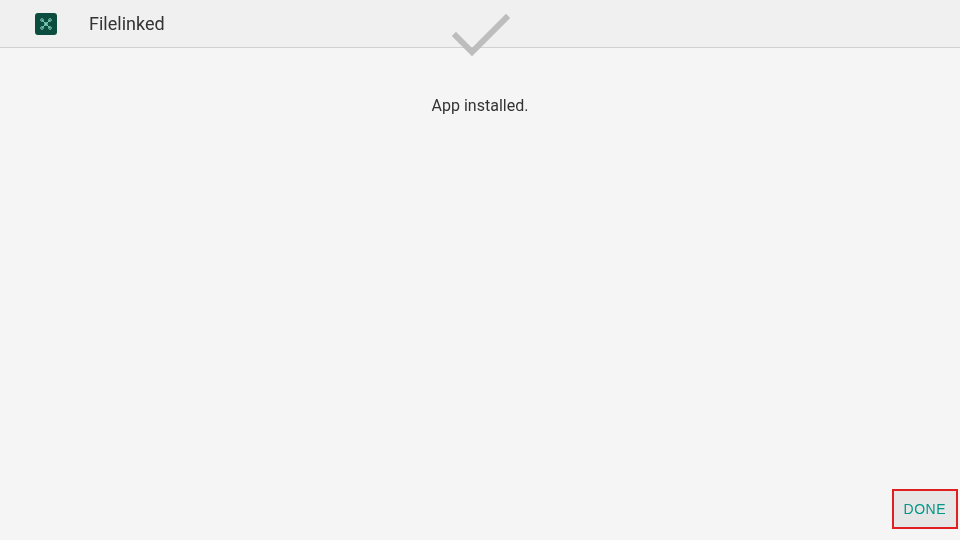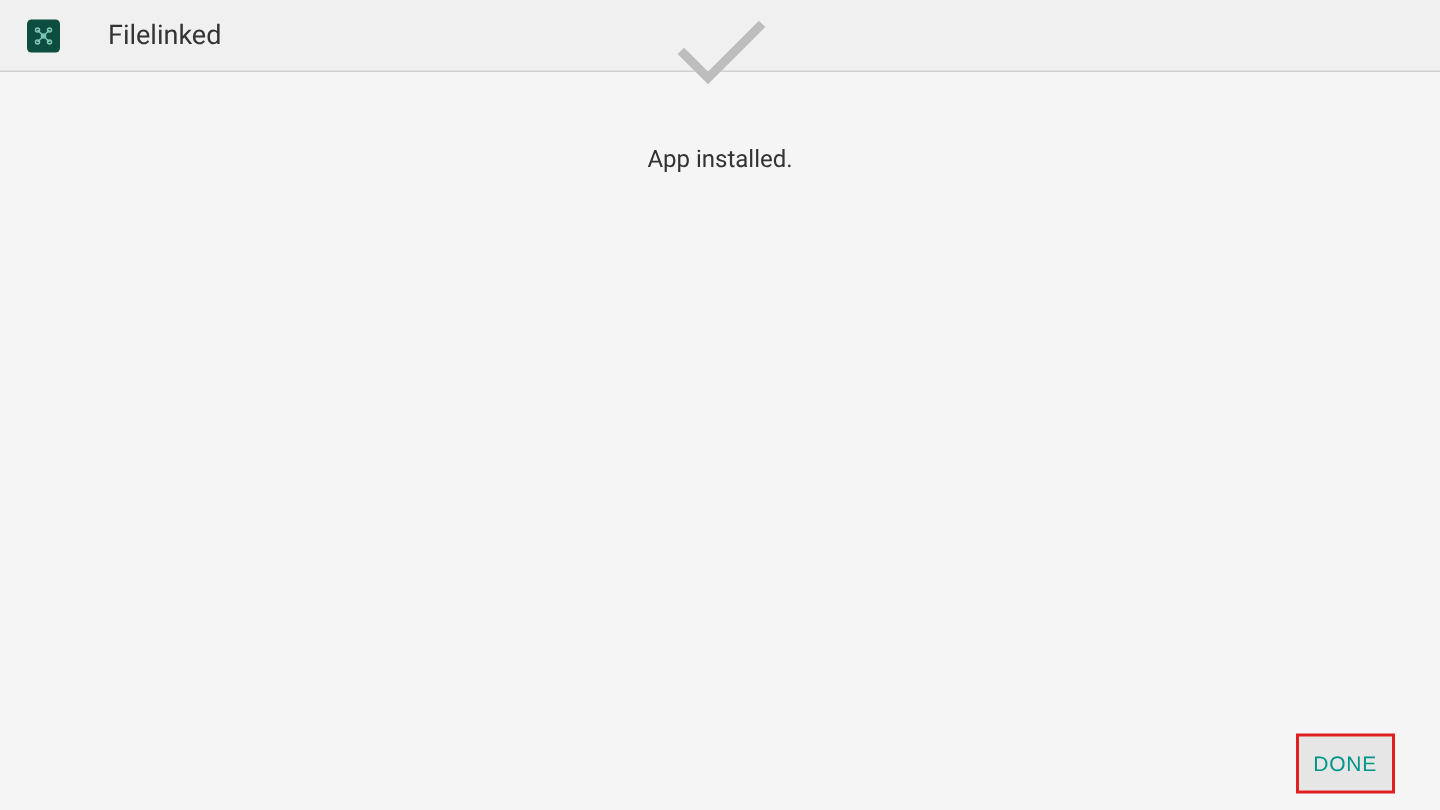--- a/index.html
+++ b/index.html
@@ -15,21 +15,21 @@
       overflow: hidden;
       position: relative;
     }
     .header {
       width: 100%;
       height: 48px;
       background: #f0f0f0;
       border-bottom: 1px solid #d0d0d0;
       display: flex;
       align-items: center;
-      padding: 0 18px;
+      padding: 0 35px;
     }
     .app-icon {
       width: 22px;
       height: 22px;
       background: #0d4d3f;
       border-radius: 3px;
       margin-right: 32px;
       display: flex;
       align-items: center;
       justify-content: center;
@@ -67,21 +67,21 @@
       margin-bottom: 34px;
     }
     .status-text {
       font-size: 16px;
       color: #333333;
       font-weight: 400;
     }
     .button-bar {
       position: absolute;
       bottom: 13px;
-      right: 32px;
+      right: 4px;
       display: flex;
       align-items: center;
       gap: 9px;
     }
     .btn {
       font-size: 14px;
       font-weight: 500;
       letter-spacing: 0.5px;
       color: #009688;
       background: transparent;

